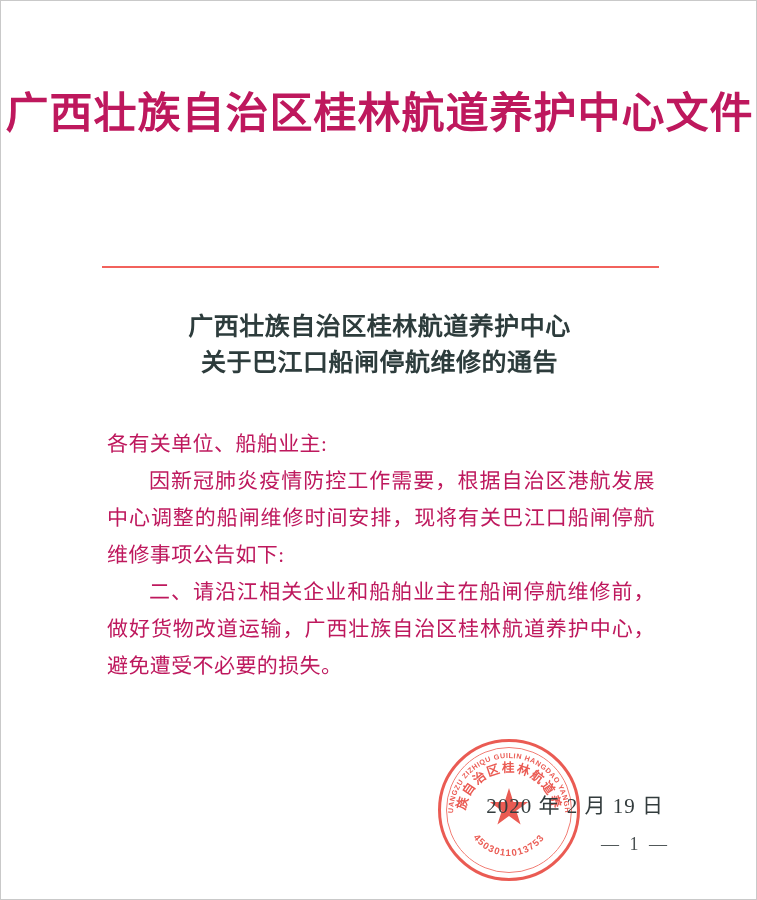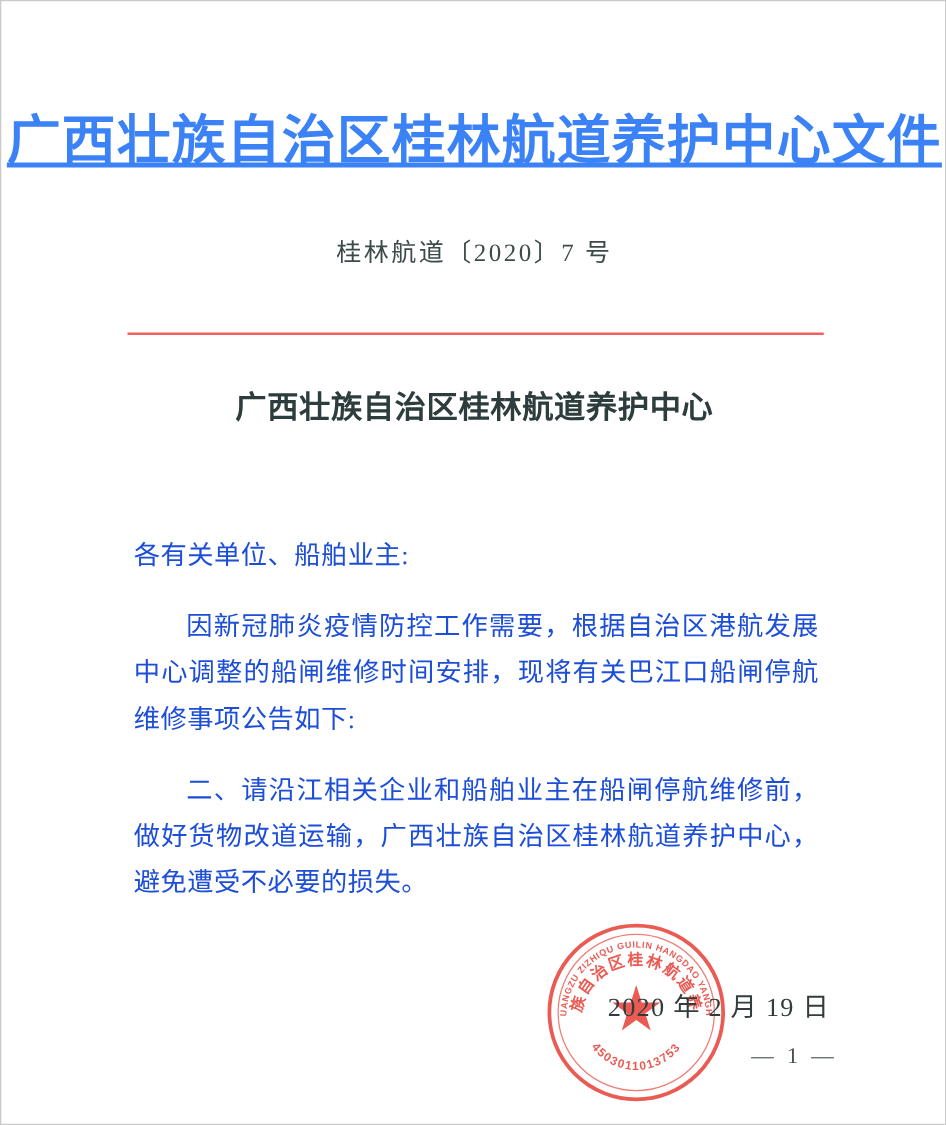--- a/index.html
+++ b/index.html
@@ -29,24 +29,23 @@
     left: 0;
     width: 757px;
     text-align: center;
   }
   .doc-header-title {
     display: inline-block;
     font-family: "Liberation Serif", "DejaVu Serif", serif;
     font-size: 43px;
     font-weight: bold;
     letter-spacing: 1px;
-    color: #3b82f6;
+    color: #be185d;
     line-height: 1.15;
     white-space: nowrap;
-    text-decoration: underline;
   }
 
   
   .doc-number {
     position: absolute;
     top: 185px;
     left: 0;
     width: 757px;
     text-align: center;
     font-size: 20px;
@@ -80,32 +79,31 @@
   }
   .main-title .tline { display: block; white-space: nowrap; }
 
   
   .body-block {
     position: absolute;
     top: 425px;
     left: 106px;
     width: 548px;
     font-size: 21px;
-    color: #1d4ed8;
+    color: #be185d;
     line-height: 37px;
     letter-spacing: 0.4px;
   }
   .body-block p {
     margin: 0;
     text-align: justify;
     text-justify: inter-ideograph;
   }
   .body-block p.indent {
     text-indent: 2em;
-    margin-top: 20px;
   }
 
   
   .sign-date {
     position: absolute;
     top: 788px;
     left: 0;
     width: 757px;
     text-align: right;
     padding-right: 94px;
@@ -197,26 +195,26 @@
 </style>
 </head>
 <body>
 
 <div class="page">
 
   <div class="doc-header">
     <span class="doc-header-title">广西壮族自治区桂林航道养护中心文件</span>
   </div>
 
-  <div class="doc-number">桂林航道〔2020〕7 号</div>
 
   <div class="red-rule"></div>
 
   <div class="main-title">
     <span class="tline">广西壮族自治区桂林航道养护中心</span>
+    <span class="tline">关于巴江口船闸停航维修的通告</span>
   </div>
 
   <div class="body-block">
     <p>各有关单位、船舶业主:</p>
     <p class="indent">因新冠肺炎疫情防控工作需要，根据自治区港航发展中心调整的船闸维修时间安排，现将有关巴江口船闸停航维修事项公告如下:</p>
     <p class="indent">二、请沿江相关企业和船舶业主在船闸停航维修前，做好货物改道运输，广西壮族自治区桂林航道养护中心，避免遭受不必要的损失。</p>
   </div>
 
   <div class="seal">
     <div class="seal-inner-ring"></div>

